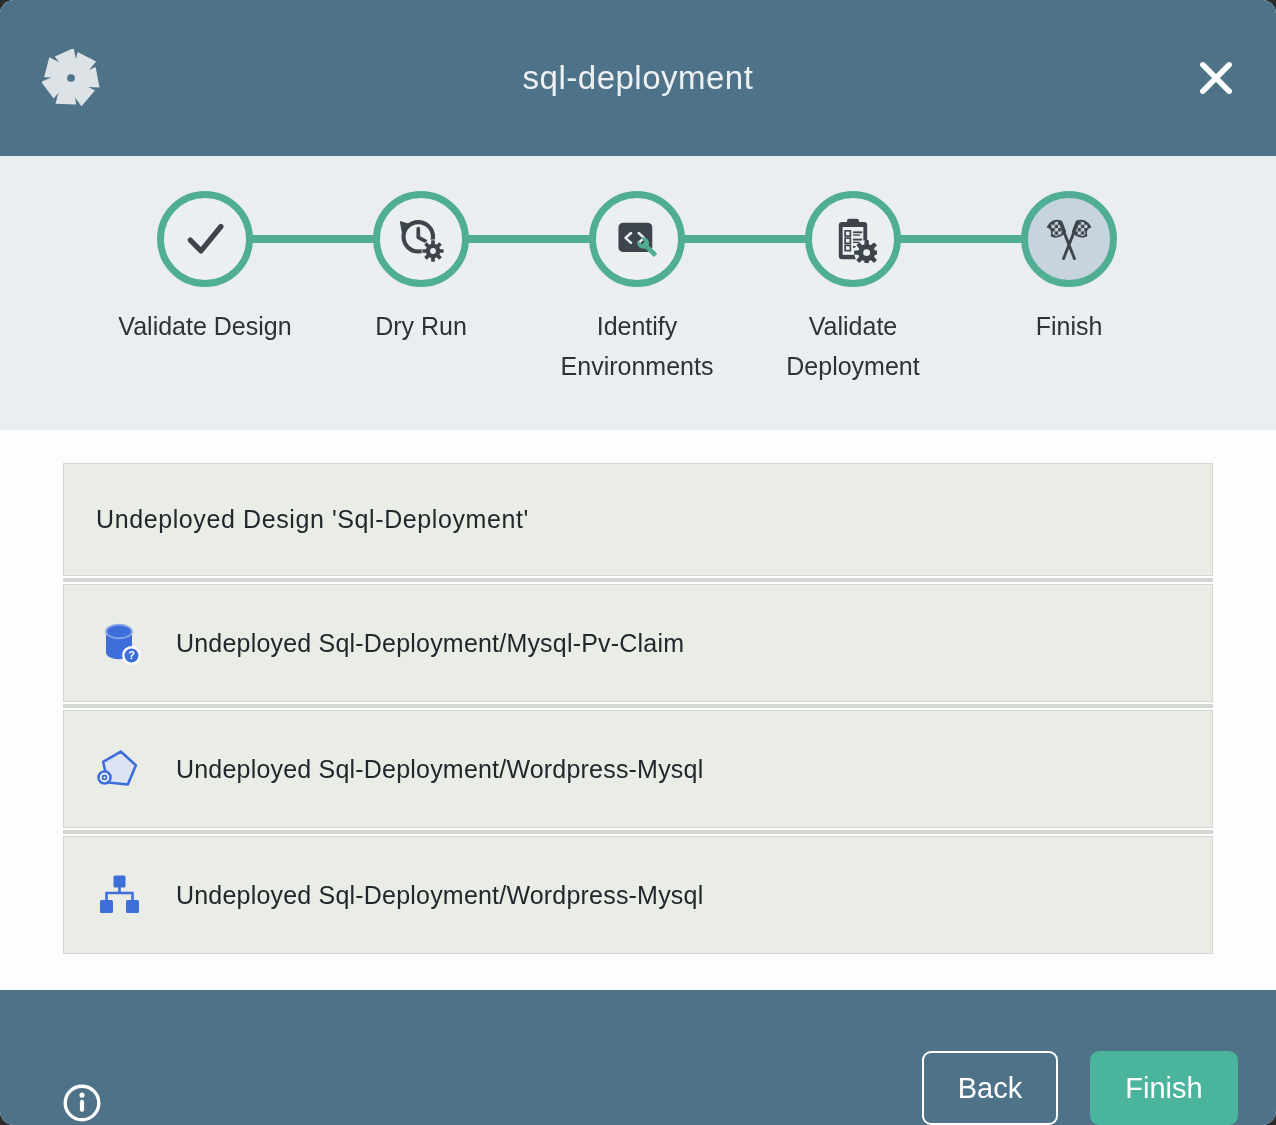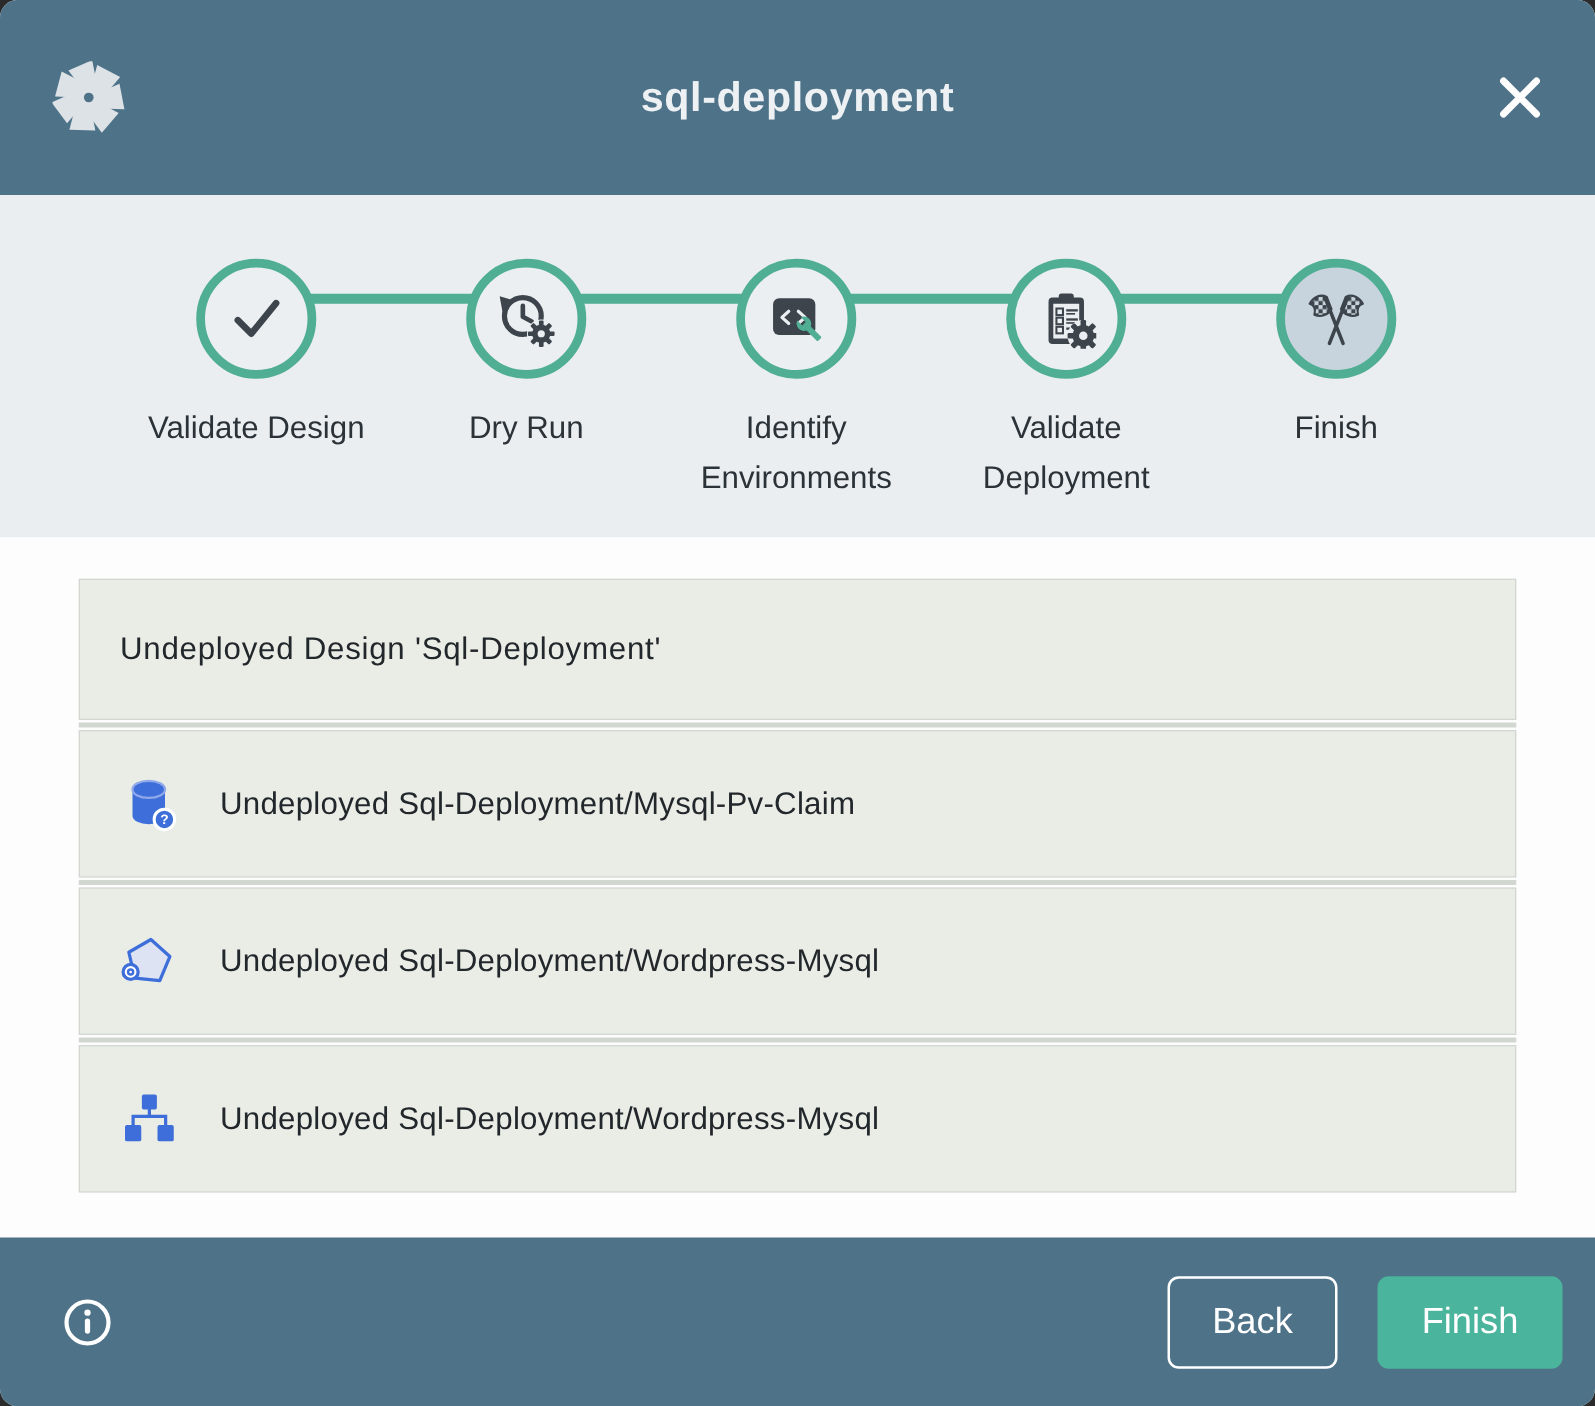--- a/index.html
+++ b/index.html
@@ -13,44 +13,44 @@
     --active-step-fill:#c7d4dd;
     --text-dark:#2b3238;
   }
   *{margin:0;padding:0;box-sizing:border-box;}
   body{background:#2b2b2b;font-family:"Liberation Sans",sans-serif;}
   .dialog{width:1276px;height:1125px;border-radius:14px;overflow:hidden;display:flex;flex-direction:column;background:#fdfdfd;}
 
   
   .header{height:156px;flex:none;background:var(--header-bg);display:flex;align-items:center;padding:0 42px;position:relative;}
   .logo{width:58px;height:58px;}
-  .title{position:absolute;left:0;right:0;text-align:center;color:#eef1f4;font-size:33px;letter-spacing:.5px;font-weight:bold;}
+  .title{position:absolute;left:0;right:0;text-align:center;color:#eef1f4;font-size:33px;letter-spacing:.5px;}
   .close-btn{position:absolute;right:34px;top:52px;width:52px;height:52px;background:transparent;border:none;cursor:pointer;display:flex;align-items:center;justify-content:center;}
 
   
   .stepper-section{height:274px;flex:none;background:var(--stepper-bg);}
-  .steps{position:relative;display:flex;margin-left:97px;width:1080px;padding-top:51px;}
+  .steps{position:relative;display:flex;margin-left:97px;width:1080px;padding-top:35px;}
   .track{position:absolute;left:108px;right:108px;top:79px;height:8px;background:var(--accent-teal);}
   .step{width:216px;display:flex;flex-direction:column;align-items:center;position:relative;z-index:1;cursor:pointer;}
   .circle{width:96px;height:96px;border-radius:50%;border:7px solid var(--accent-teal);background:#ebeff2;display:flex;align-items:center;justify-content:center;}
   .step.active .circle{background:var(--active-step-fill);}
   .step-label{margin-top:19px;font-size:25px;color:var(--text-dark);text-align:center;line-height:40px;max-width:200px;}
 
   
   .content{flex:1;background:#fdfdfd;padding:33px 63px 0;}
   .panel{display:flex;flex-direction:column;}
   .row{background:var(--row-bg);border:1px solid var(--row-border);height:118px;display:flex;align-items:center;padding:0 32px;}
   .row.first{height:113px;}
   .divider{height:4px;background:var(--row-border);margin:2px 0;}
   .row-icon{width:46px;height:46px;flex:none;margin-right:34px;display:flex;align-items:center;justify-content:center;}
   .row-text{font-size:25px;color:#22272c;letter-spacing:.2px;}
   .row.first .row-text{font-weight:300;letter-spacing:.6px;}
 
   
-  .footer{height:135px;flex:none;background:var(--header-bg);display:flex;align-items:center;padding:0 26px;}
+  .footer{height:135px;flex:none;background:var(--header-bg);display:flex;align-items:flex-end;padding:0 38px;}
   .info-btn{margin-left:22px;width:44px;height:44px;background:transparent;border:none;cursor:pointer;display:flex;align-items:center;justify-content:center;}
   .spacer{flex:1;}
   .btn{height:74px;border-radius:9px;font-size:29px;font-family:"Liberation Sans",sans-serif;cursor:pointer;}
   .btn-back{width:136px;background:transparent;border:2px solid #fff;color:#fff;}
   .btn-finish{width:148px;background:var(--finish-button);border:none;color:#fff;margin-left:32px;}
 
   
   .dark-fill{fill:#3d444c}
   .dark-stroke{stroke:#3d444c;fill:none}
   .teal-fill{fill:var(--accent-teal)}

